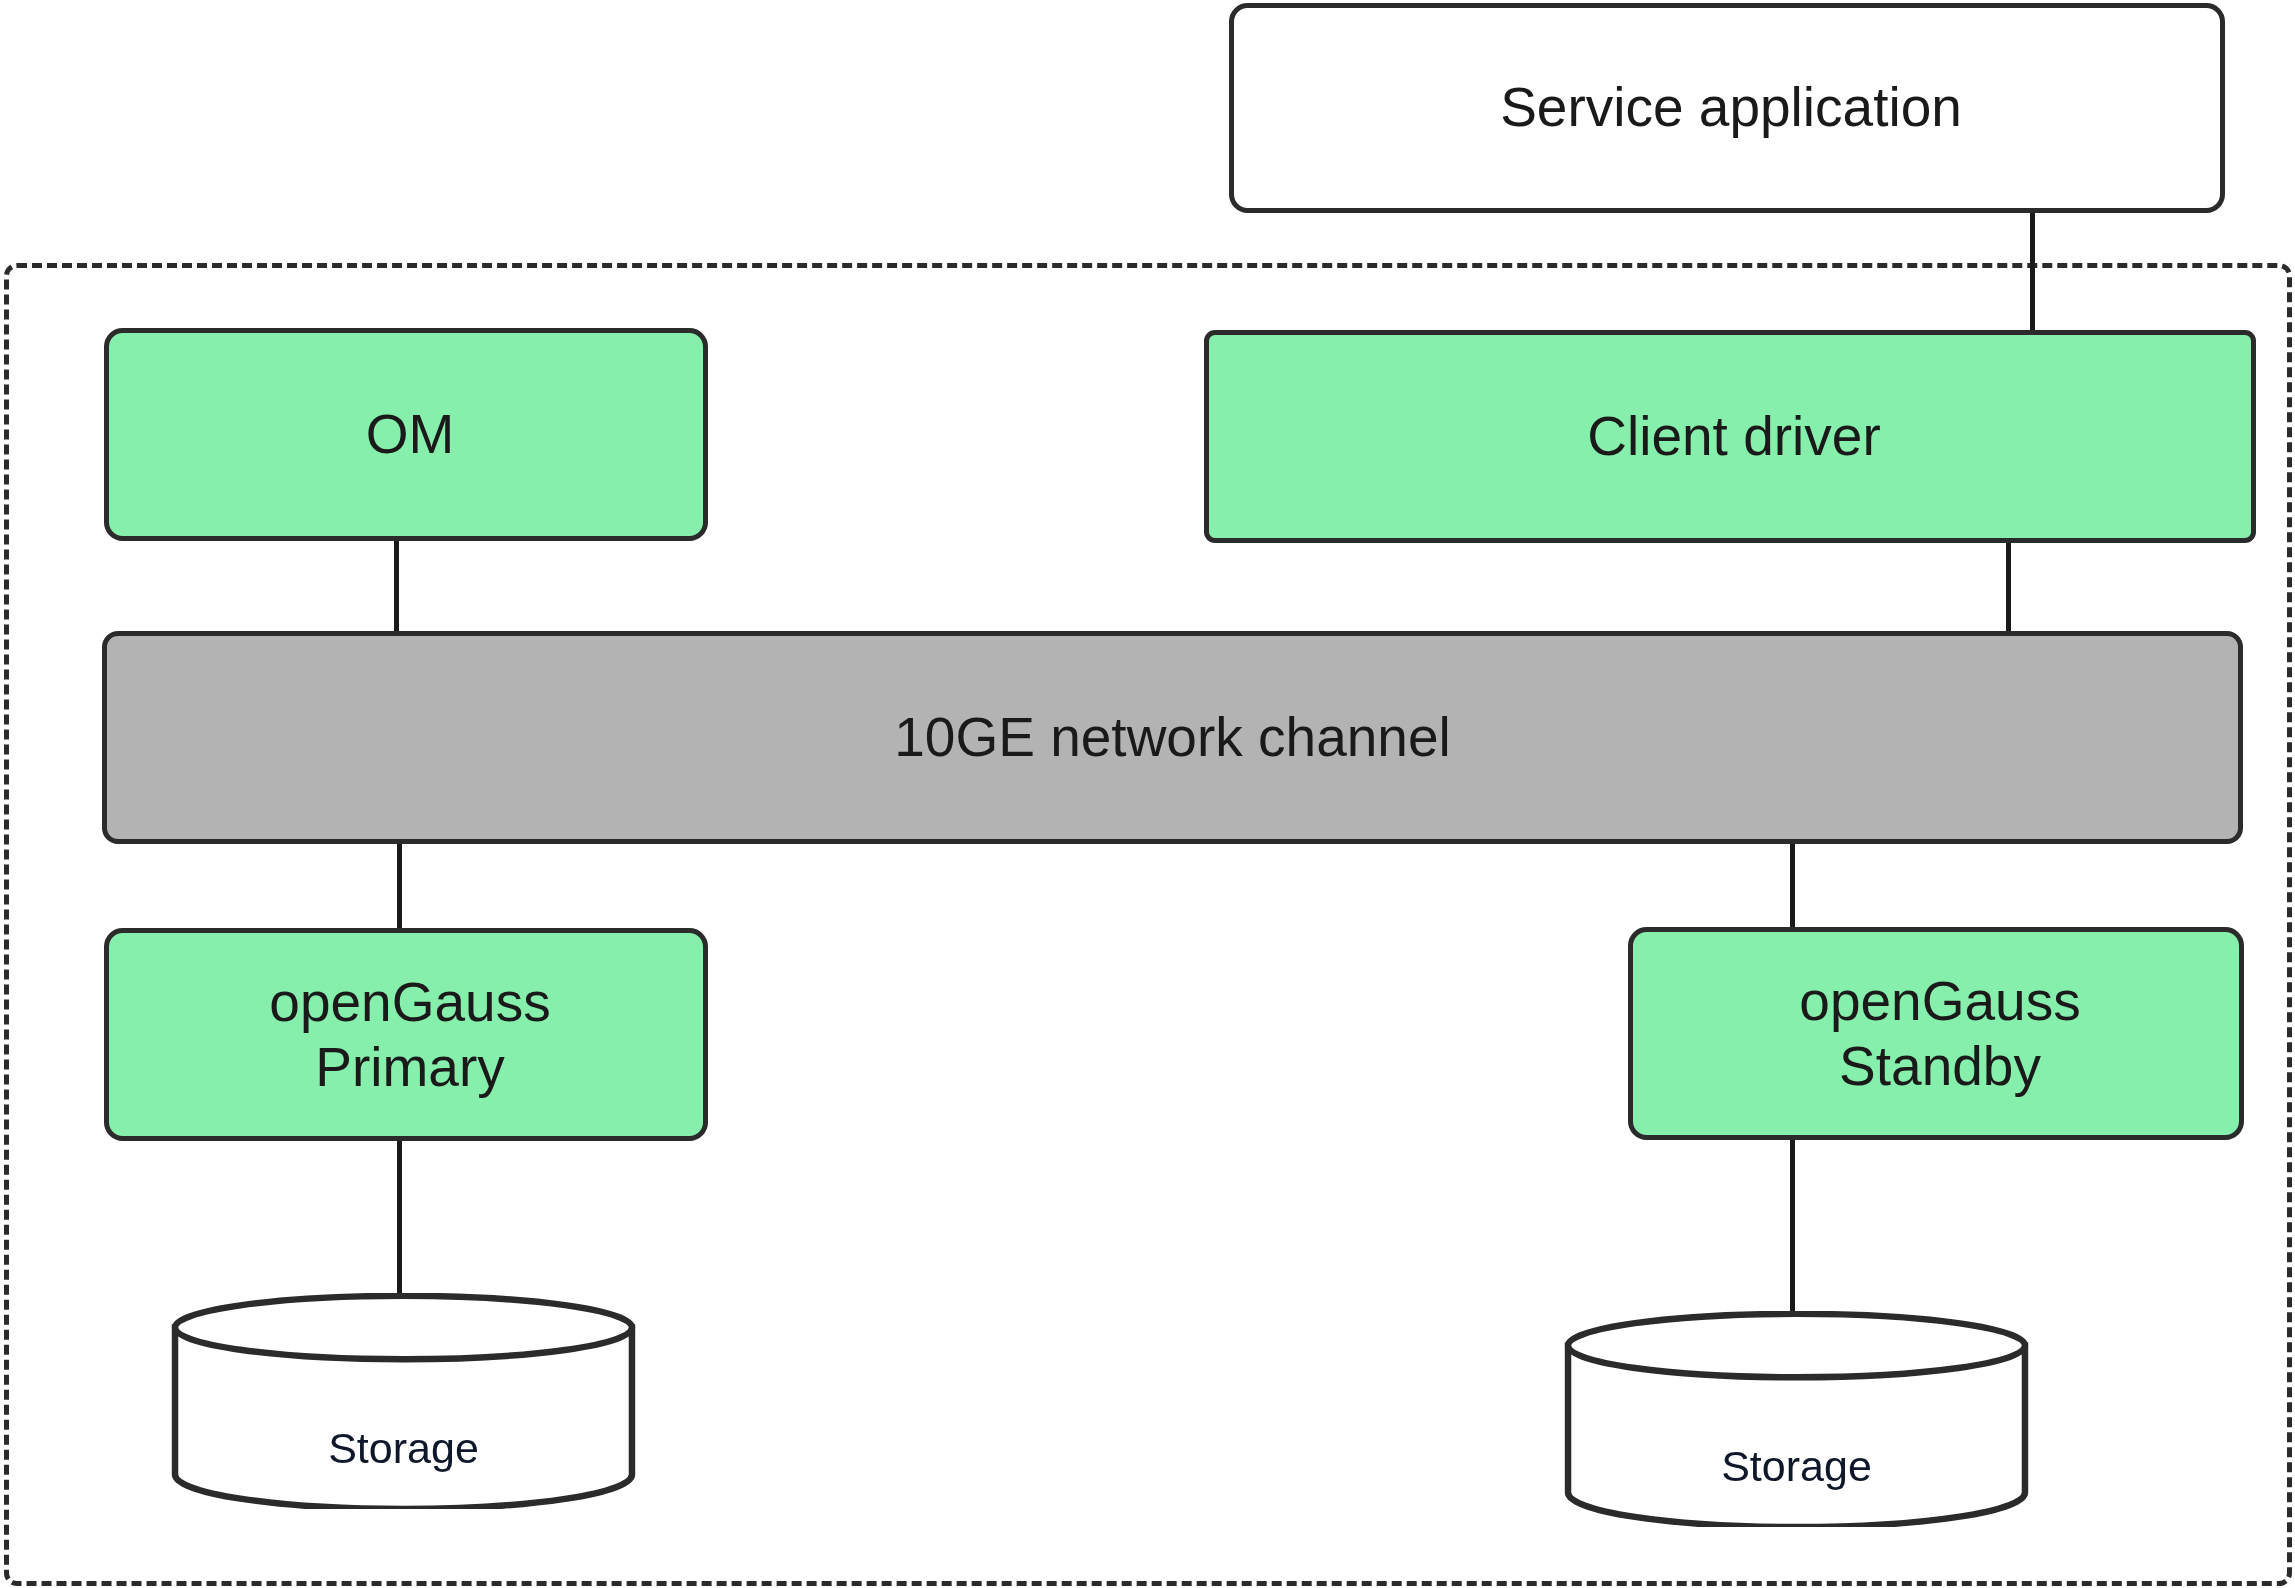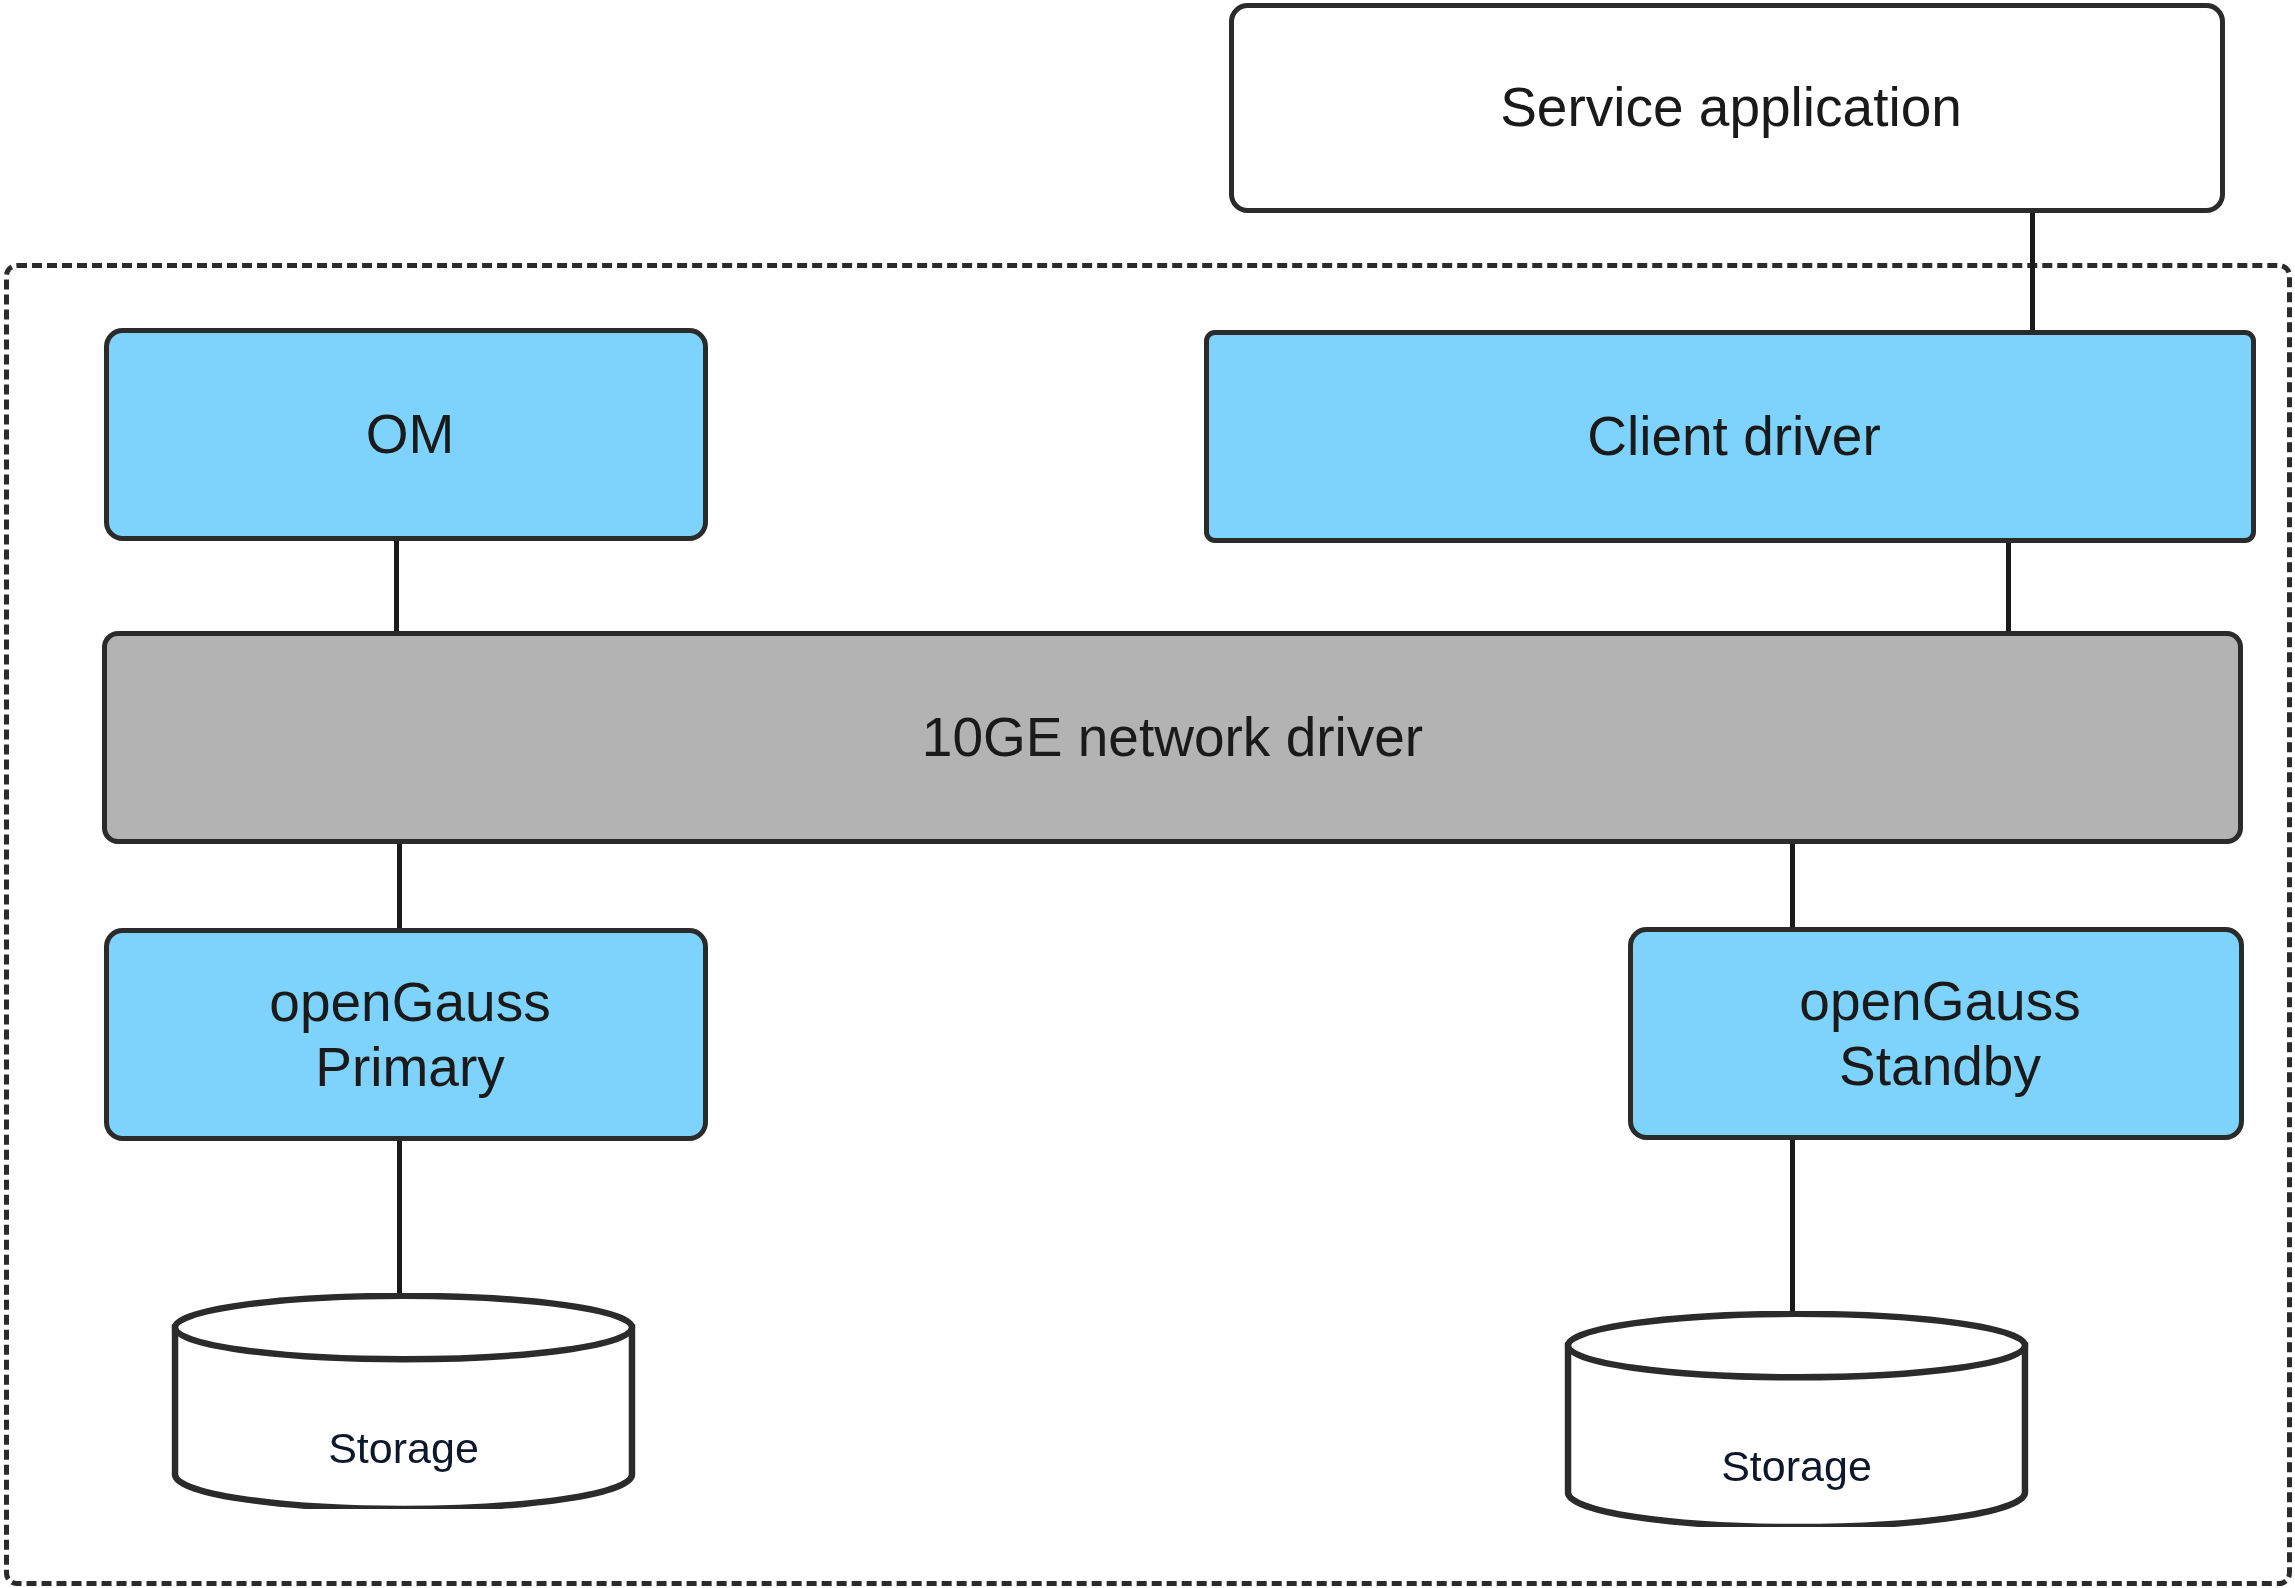--- a/index.html
+++ b/index.html
@@ -36,21 +36,21 @@
     white-space: pre-line;
     display: block;
   }
 
   .box-white {
     background: #ffffff;
     border: 5.7px solid #2b2b2b;
     border-radius: 18.7px;
   }
   .box-blue {
-    background: #7dd3fc;
+    background: #86efac;
     border: 5.7px solid #2b2b2b;
     border-radius: 18.7px;
     padding-left: 8px;
   }
   .box-gray {
     background: #b3b3b3;
     border: 5.7px solid #2b2b2b;
     border-radius: 16px;
   }
 
@@ -124,21 +124,21 @@
 
   <div class="node box-blue fs-om" style="left:104px; top:328px; width:604px; height:213px;">
     <span class="label">OM</span>
   </div>
 
   <div class="node box-blue fs-driver" style="left:1204px; top:330px; width:1052px; height:213px;">
     <span class="label">Client driver</span>
   </div>
 
   <div class="node box-gray fs-channel" style="left:102px; top:631px; width:2141px; height:213px;">
-    <span class="label">10GE network driver</span>
+    <span class="label">10GE network channel</span>
   </div>
 
   <div class="node box-blue fs-gauss" style="left:104px; top:928px; width:604px; height:213px;">
     <span class="label">openGauss
 Primary</span>
   </div>
 
   <div class="node box-blue fs-gauss" style="left:1628px; top:927px; width:616px; height:213px;">
     <span class="label">openGauss
 Standby</span>

